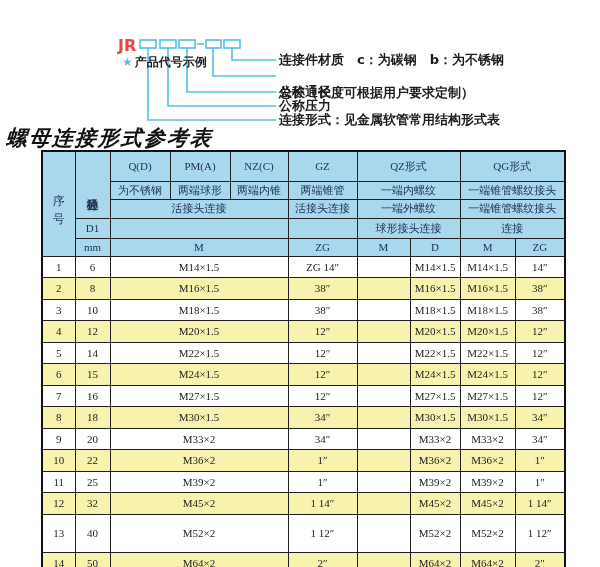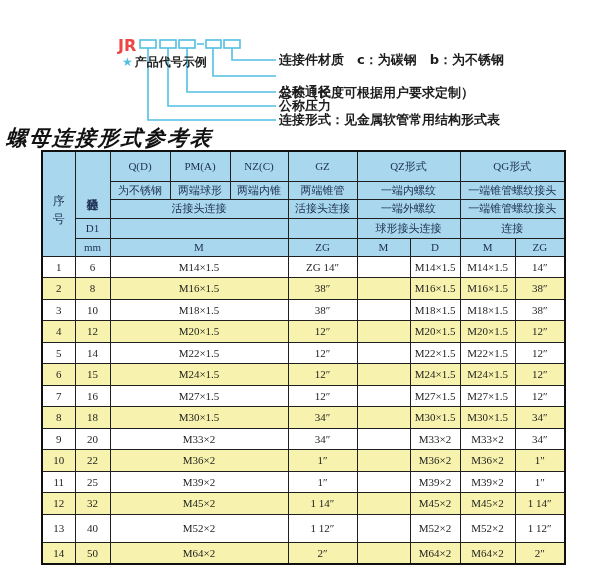--- a/index.html
+++ b/index.html
@@ -245,21 +245,21 @@
         <tr class="even" style="height: 21.5px;">
           <td class="cell">12</td>
           <td class="cell">32</td>
           <td class="cell" colspan="3">M45×2</td>
           <td class="cell">1 <span class="″fr″"><span>1</span><span>4</span></span>″</td>
           <td class="cell"></td>
           <td class="cell">M45×2</td>
           <td class="cell">M45×2</td>
           <td class="cell">1 <span class="″fr″"><span>1</span><span>4</span></span>″</td>
         </tr>
-        <tr class="odd" style="height: 28px;">
+        <tr class="odd" style="height: 38px;">
           <td class="cell">13</td>
           <td class="cell">40</td>
           <td class="cell" colspan="3">M52×2</td>
           <td class="cell">1 <span class="″fr″"><span>1</span><span>2</span></span>″</td>
           <td class="cell"></td>
           <td class="cell">M52×2</td>
           <td class="cell">M52×2</td>
           <td class="cell">1 <span class="″fr″"><span>1</span><span>2</span></span>″</td>
         </tr>
         <tr class="even" style="height: 21.5px;">

